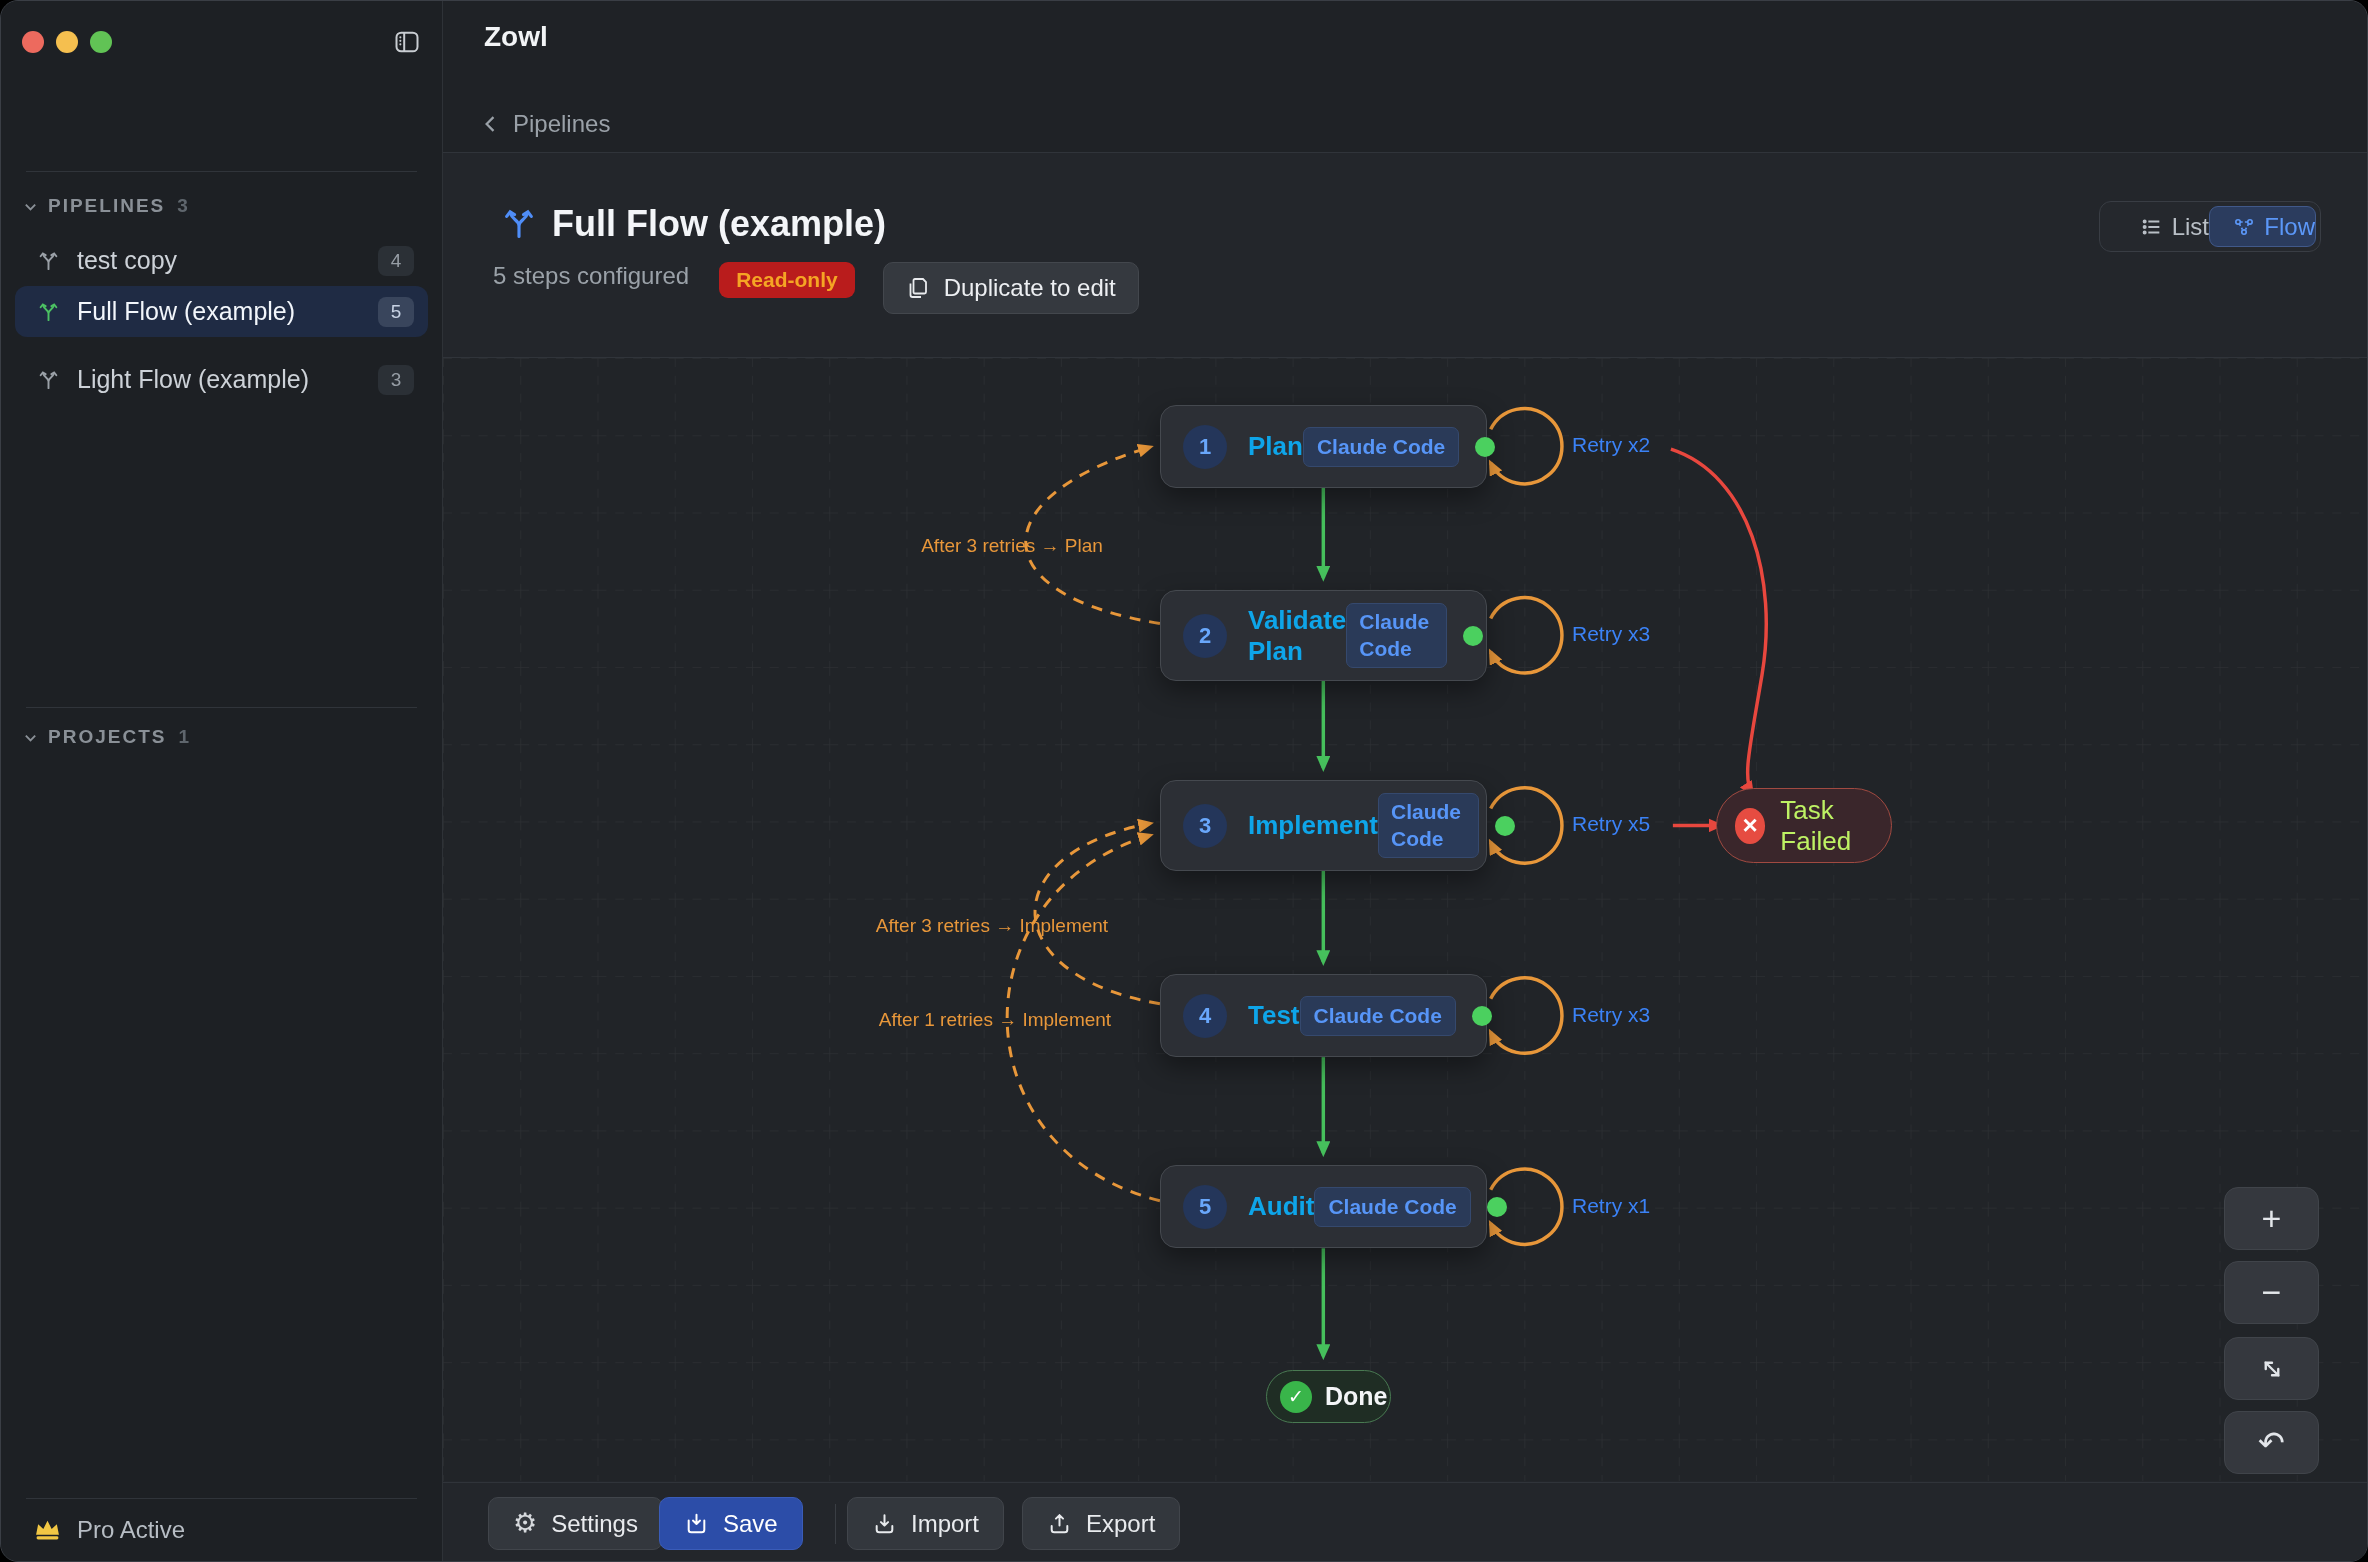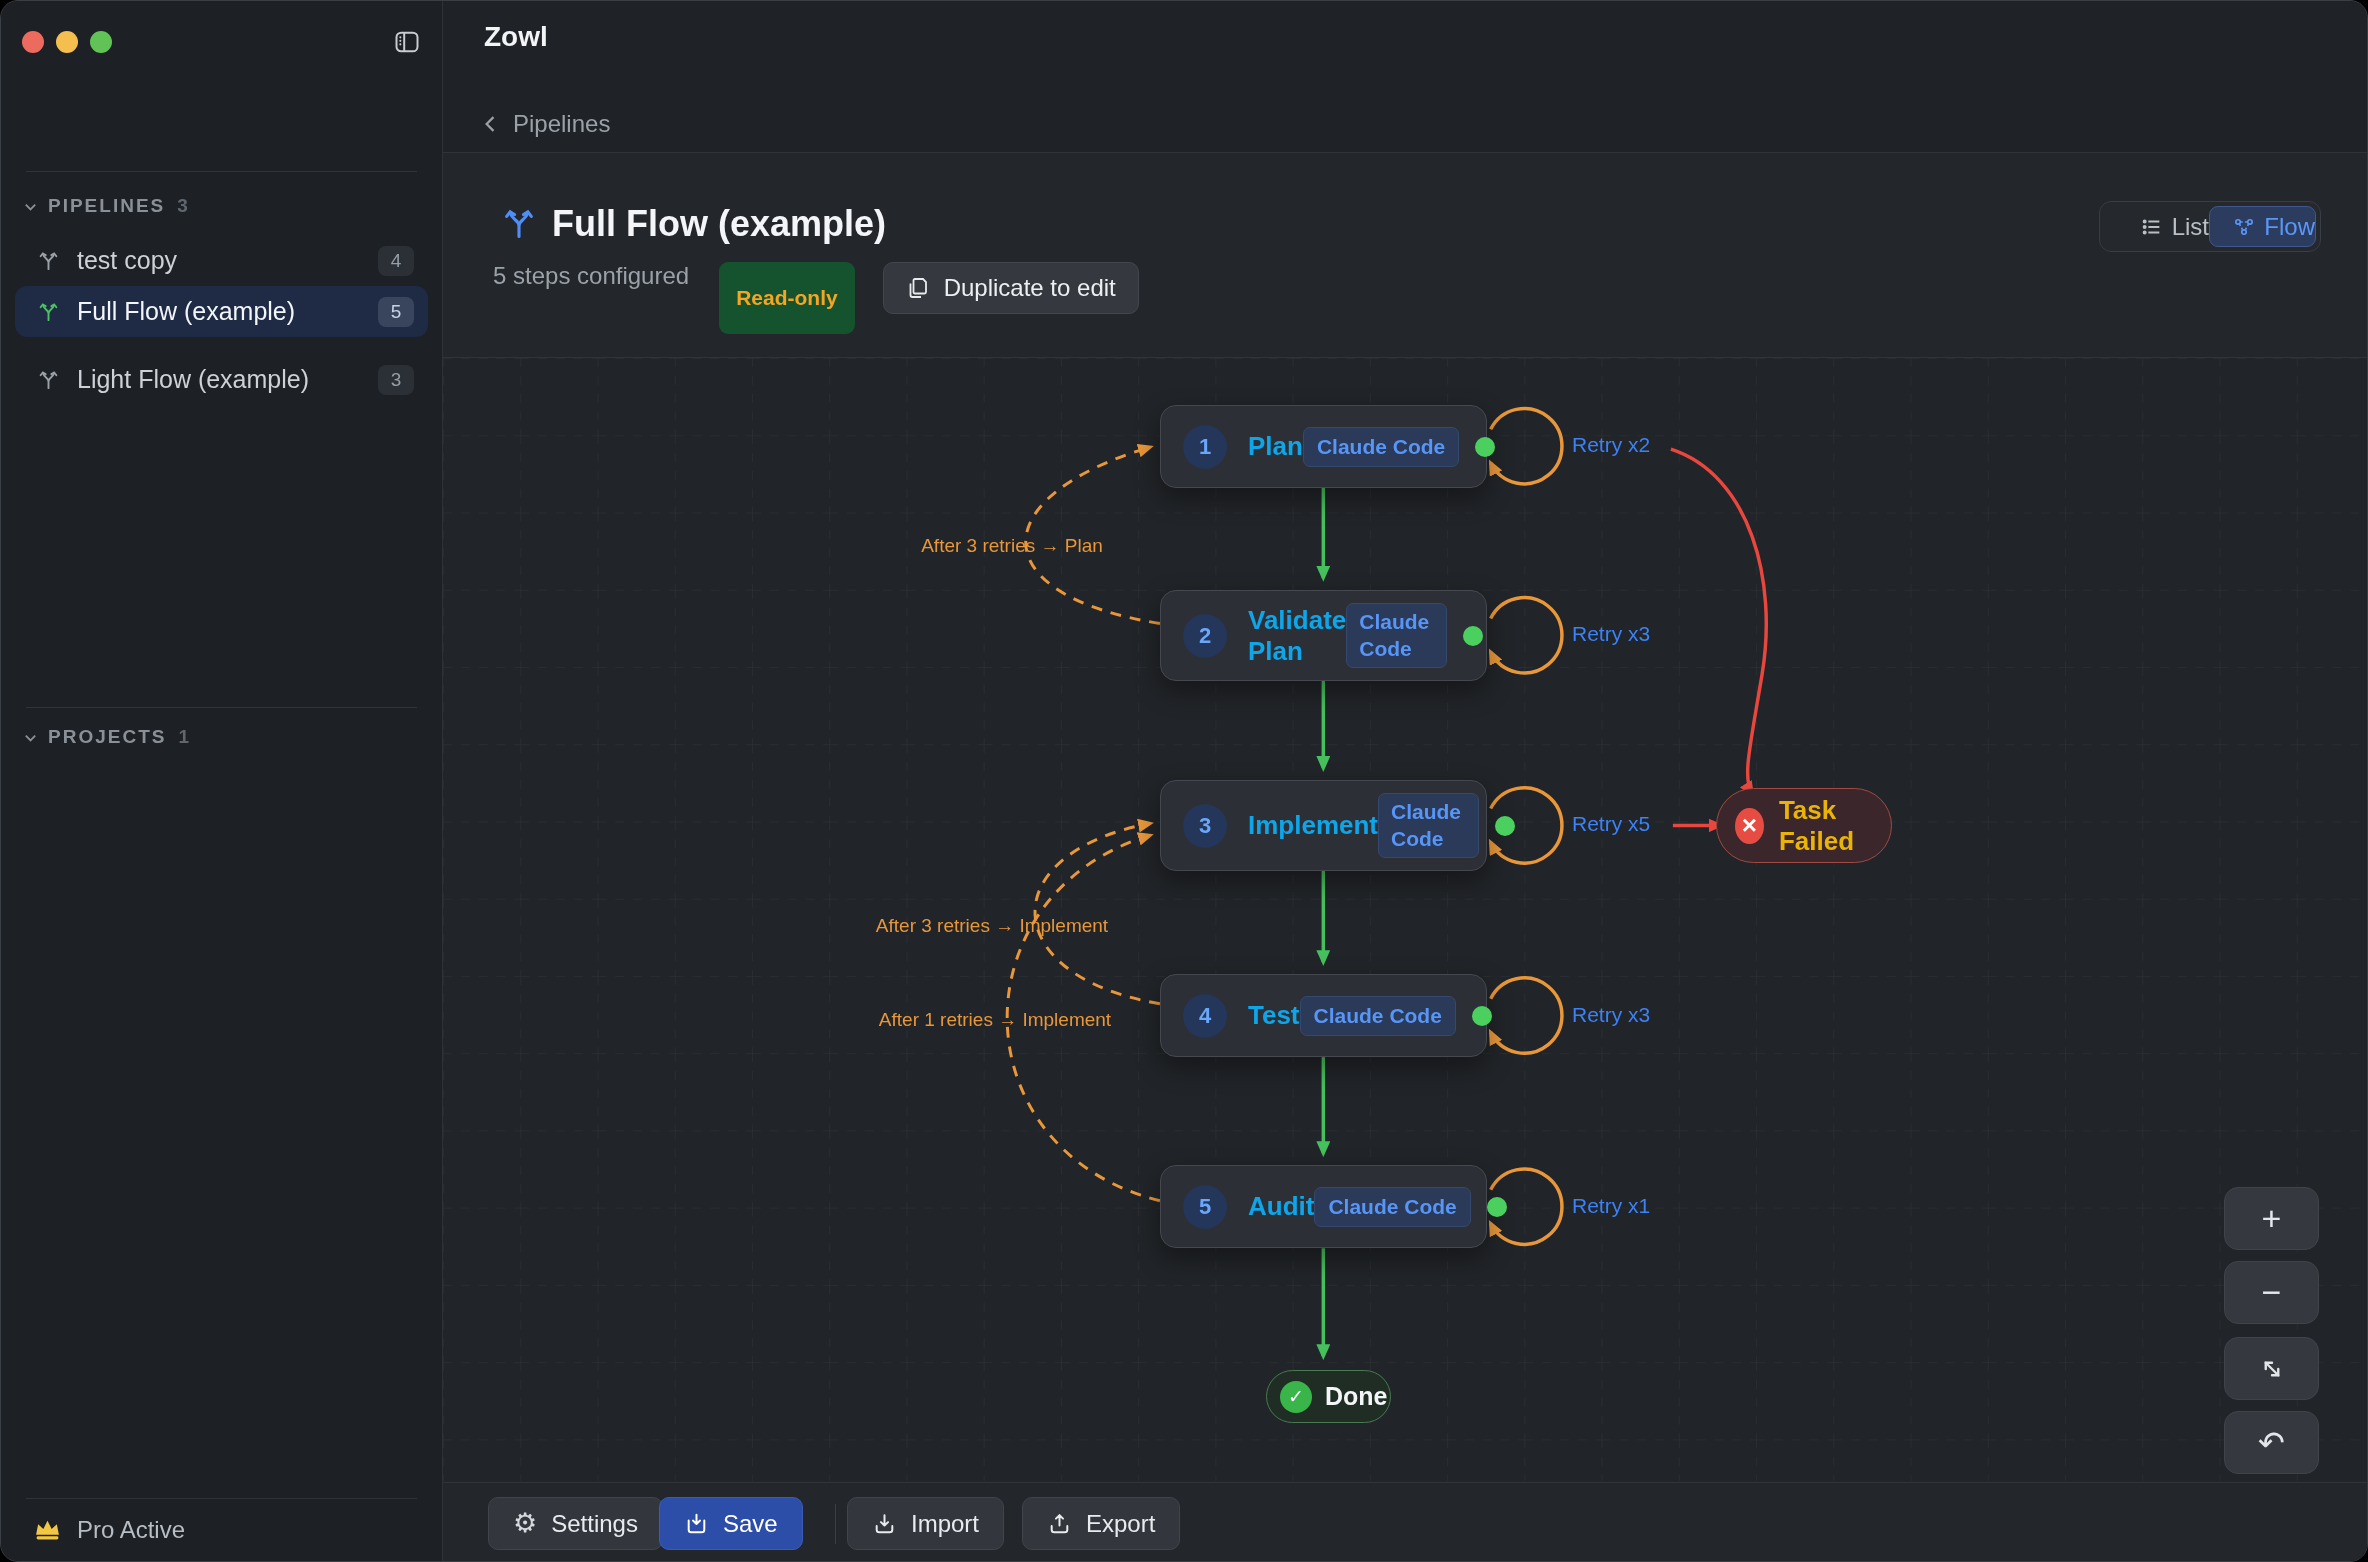--- a/index.html
+++ b/index.html
@@ -38,22 +38,22 @@
   .breadcrumb { position:absolute; left:38px; top:107px; height:32px; display:flex; align-items:center;
     color:#9aa1a8; font-size:24px; }
   .breadcrumb .lbl{ margin-left:12px; }
   .hr { position:absolute; left:0; right:0; height:1px; background:#30343a; }
   .panel { position:absolute; left:0; right:0; top:152px; bottom:0; background:#23262b; }
 
   .page-head-icon { position:absolute; left:58px; top:204px; }
   .page-title { position:absolute; left:109px; top:202px; font-size:36px; font-weight:bold; color:#f3f5f8; }
   .sub-row { position:absolute; left:50px; top:261px; height:50px; display:flex; align-items:flex-start; }
   .steps-cfg { color:#9aa1a8; font-size:24px; margin-right:30px; }
-  .readonly-badge { background:#14532d; color:#f5a524; font-size:21px; font-weight:bold;
-    padding:24px 17px; border-radius:9px; margin-right:28px; }
+  .readonly-badge { background:#b91c1c; color:#f5a524; font-size:21px; font-weight:bold;
+    padding:6px 17px; border-radius:9px; margin-right:28px; }
   .dup-btn { display:flex; align-items:center; gap:14px; background:#35393f; border:1px solid #43474d;
     color:#edeff2; font-size:24px; border-radius:10px; padding:11px 22px; }
 
   .view-toggle { position:absolute; left:1656px; top:200px; width:222px; height:51px; background:#25282d;
     border:1px solid #393d44; border-radius:12px; display:flex; align-items:center; padding:4px; }
   .seg { flex:1; height:100%; display:flex; align-items:center; justify-content:flex-end; gap:9px;
     font-size:24px; color:#b9bfc6; border-radius:9px; }
   .seg.active { background:#2b3c5e; border:1px solid #41598a; color:#5b97f8; }
 
   
@@ -69,21 +69,21 @@
     font-size:21px; font-weight:bold; border-radius:7px; padding:7px 13px; white-space:nowrap; flex:none; }
   .agent.wrap { white-space:normal; width:101px; line-height:1.25; padding:5px 12px; }
   .gdot { margin-left:16px; width:20px; height:20px; border-radius:50%; background:#4bd05f; flex:none; }
   .retry-lbl { position:absolute; left:1129px; color:#3b82f6; font-size:21px; font-weight:500; }
   .fb-lbl { position:absolute; transform:translate(-50%,-50%); color:#e8973a; font-size:19px;
     font-weight:500; white-space:nowrap; }
   .task-failed { position:absolute; left:1273px; top:430px; width:176px; height:75px; background:#3a262b;
     border:1.5px solid #a14a41; border-radius:39px; display:flex; align-items:center; padding-left:18px; }
   .xcirc { width:36px; height:36px; border-radius:50%; background:#e64c41; color:#fff; font-size:26px;
     font-weight:bold; display:flex; align-items:center; justify-content:center; }
-  .task-failed .lbl{ margin-left:15px; font-size:26px; font-weight:bold; color:#eab308; }
+  .task-failed .lbl{ margin-left:15px; font-size:26px; font-weight:normal; color:#bef264; }
   .done-pill { position:absolute; left:823px; top:1012px; width:125px; height:53px; background:#1f2d24;
     border:1.5px solid #497a52; border-radius:27px; display:flex; align-items:center; padding-left:13px; }
   .ccirc { width:32px; height:32px; border-radius:50%; background:#39b54a; color:#fff; font-size:19px;
     font-weight:bold; display:flex; align-items:center; justify-content:center; }
   .done-pill .lbl{ margin-left:13px; font-size:25px; font-weight:bold; color:#f3f5f7; }
   .zoom-btn { position:absolute; left:1781px; width:95px; height:63px; background:#35383e; border:1px solid #40444a;
     border-radius:14px; color:#e3e6ea; font-size:34px; display:flex; align-items:center; justify-content:center; }
 
   
   .toolbar { position:absolute; left:0; right:0; top:1481px; height:81px; background:#23262b; }

